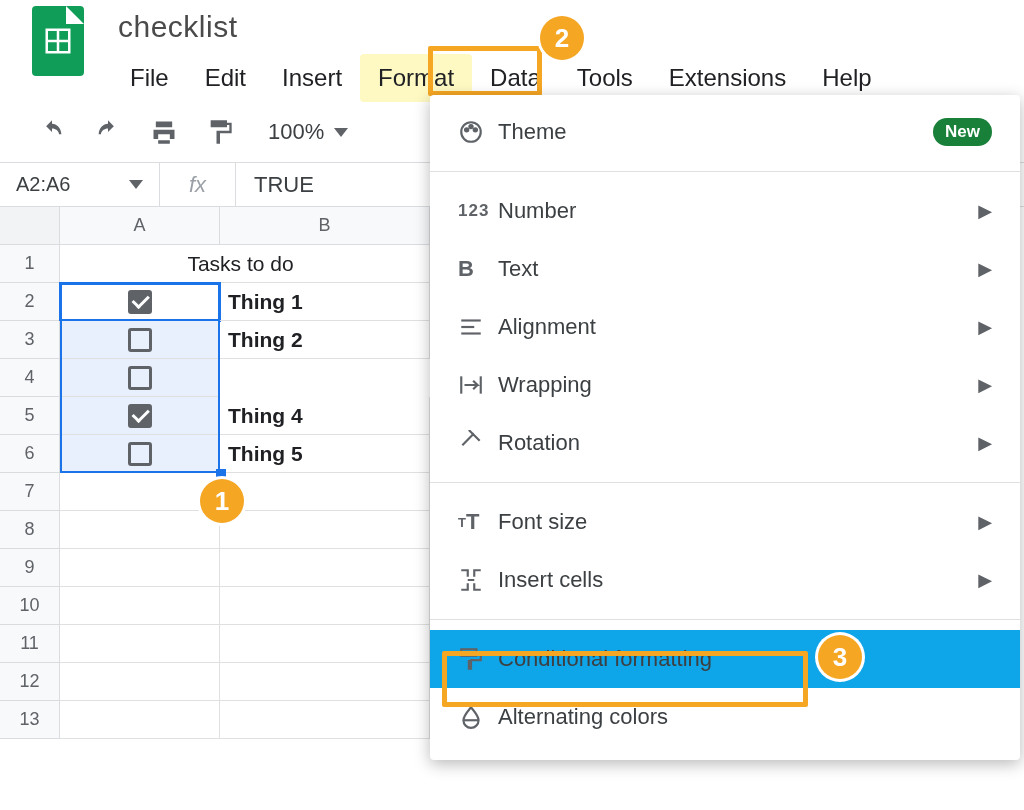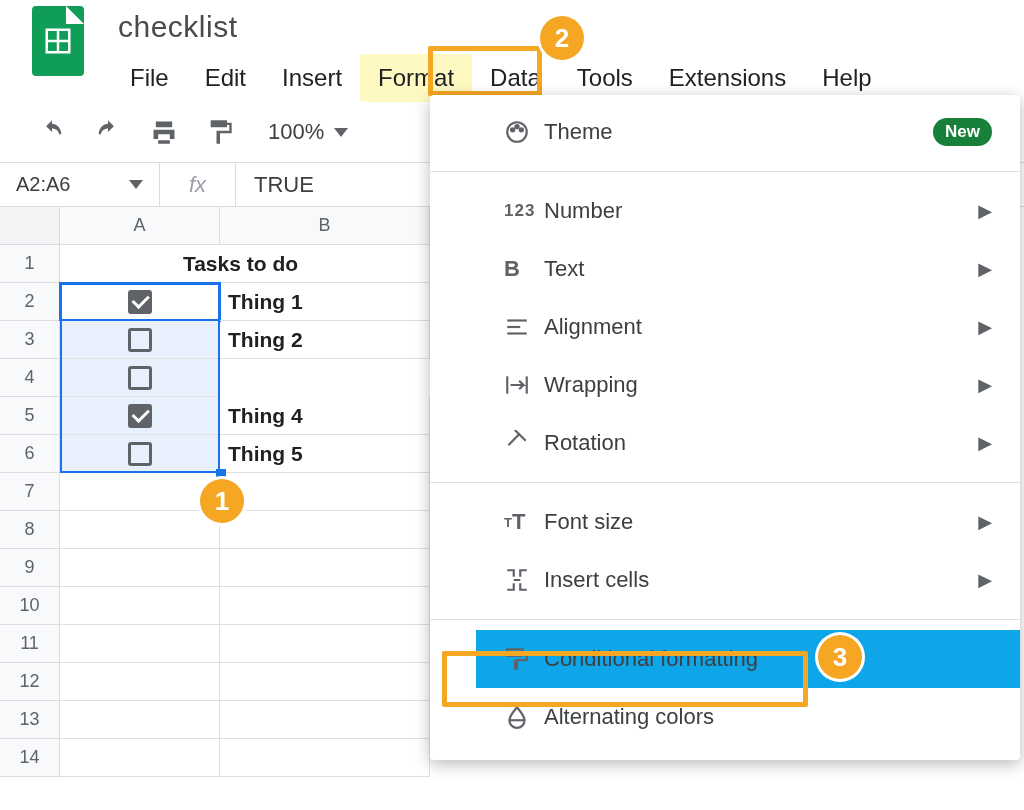--- a/index.html
+++ b/index.html
@@ -55,40 +55,40 @@
   .rh { width:60px; height:38px; background:#f8f9fa; border-right:1px solid #dadce0;
         border-bottom:1px solid #dadce0; display:flex; align-items:center; justify-content:center;
         font-size:18px; color:#5f6368; }
   .rh.corner{background:#f1f3f4;}
   .ch { height:38px; background:#f8f9fa; border-right:1px solid #dadce0; border-bottom:1px solid #dadce0;
         display:flex; align-items:center; justify-content:center; font-size:18px; color:#5f6368;}
   .colA{width:160px;} .colB{width:210px;}
   .cell { height:38px; border-right:1px solid #e0e0e0; border-bottom:1px solid #e0e0e0;
           display:flex; align-items:center; padding:0 8px; font-size:21px; color:#202124;font-weight:bold;}
   .cell.center{justify-content:center;}
-  .cell.bold{font-weight:700; justify-content:center; padding-left:0;}
+  .cell.bold{font-weight:400; justify-content:center; padding-left:0;}
   .cell.merge{width:370px;}
   .sel { background:#e8f0fe; }
   .sel-first { outline:3px solid #1a73e8; outline-offset:-2px; background:#fff;}
   .sel-range-border { position:absolute; border:2px solid #1a73e8; pointer-events:none; }
   .handle{position:absolute;width:10px;height:10px;background:#1a73e8;}
   .cb { width:24px; height:24px; border:3px solid #5f6368; border-radius:3px;
         display:flex; align-items:center; justify-content:center;}
   .cb.checked{background:#5f6368;}
   .cb.checked::after{content:"";width:7px;height:13px;border:solid #fff;border-width:0 3px 3px 0;
                      transform:rotate(45deg) translate(-1px,-2px);}
 
   
   .menu {
     position:absolute; top:95px; left:430px; width:590px; background:#fff;
     box-shadow:0 4px 16px rgba(0,0,0,.28); border-radius:4px; padding:8px 0 14px;
     z-index:50;
   }
   .mrow { height:58px; display:flex; align-items:center; padding:0 28px; cursor:pointer;
-          font-size:22px; color:#3c4043; position:relative;margin-left:46px;}
+          font-size:22px; color:#3c4043; position:relative;}
   .mrow:hover, .mrow.hovered{background:#0ea5e9;}
   .micon{width:40px;display:flex;align-items:center;justify-content:flex-start;color:#5f6368;}
   .micon svg{width:26px;height:26px;}
   .mlabel{flex:1;}
   .marrow{color:#5f6368;font-size:18px;}
   .msep{height:1px;background:#e0e0e0;margin:10px 0;}
   .new-badge{background:#188038;color:#fff;font-size:17px;font-weight:700;
              padding:4px 12px;border-radius:14px;}
 </style>
 </head>
@@ -235,25 +235,20 @@
       <div class="row">
         <div class="rh">12</div>
         <div class="cell colA"></div>
         <div class="cell colB"></div>
       </div>
       <div class="row">
         <div class="rh">13</div>
         <div class="cell colA"></div>
         <div class="cell colB"></div>
       </div>
-      <div class="row">
-        <div class="rh">14</div>
-        <div class="cell colA"></div>
-        <div class="cell colB"></div>
-      </div>
     </div>
 
   <div class="sel-range-border" style="top:76px;left:60px;width:160px;height:190px;"></div>
   <div class="handle" style="top:262px;left:216px;"></div>
 
   <div class="step-badge" style="top:272px;left:200px;">1</div>
 </div>
 
 <div class="menu">
   <div class="mrow">

